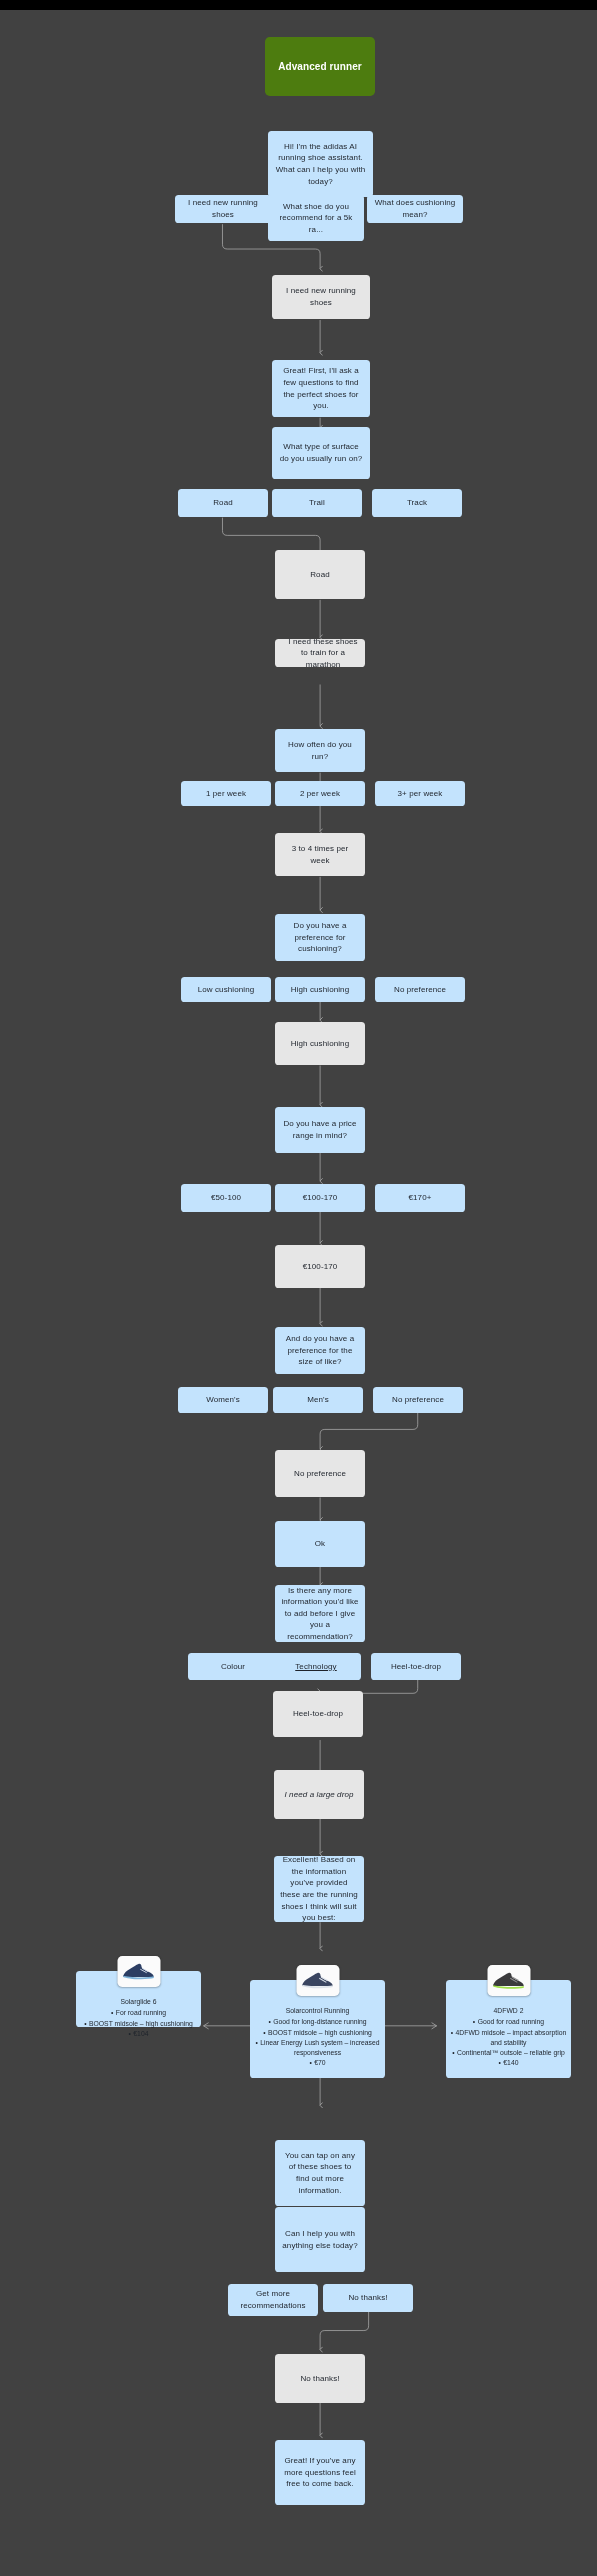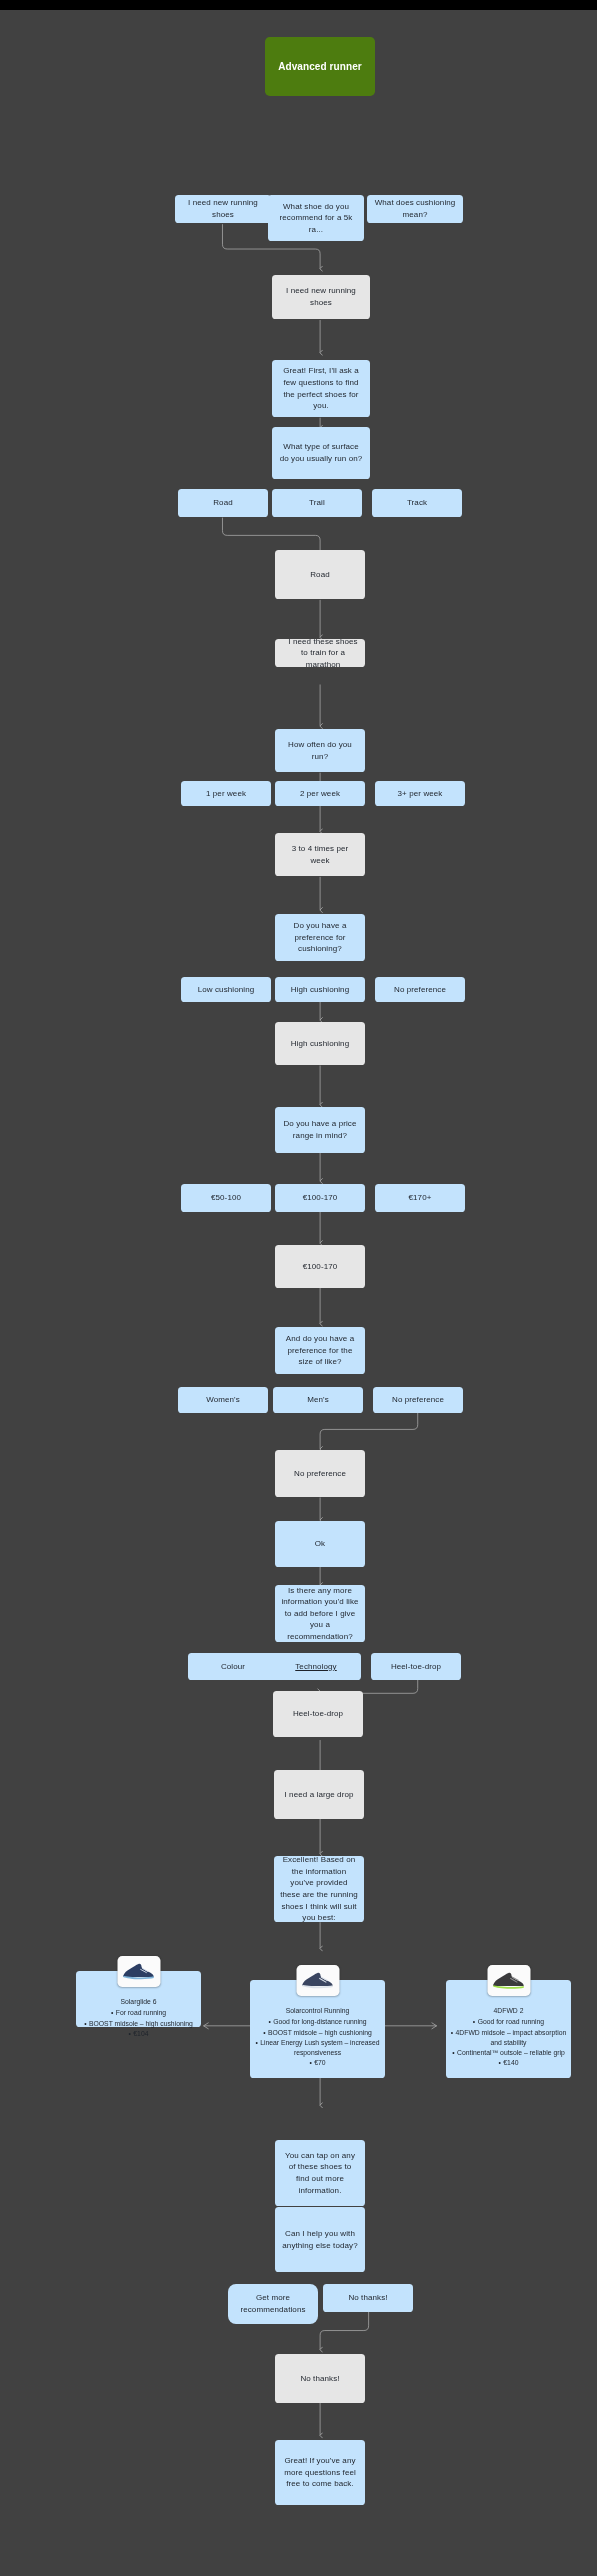--- a/index.html
+++ b/index.html
@@ -155,20 +155,23 @@
       <path d="M623,3905 L623,3930 Q623,3938 615,3938 L549,3938 Q541,3938 541,3946 L541,3970" marker-end="url(#ar)"></path>
 
       <path d="M541,4060 L541,4115" marker-end="url(#ar)"></path>
     </g>
   </svg>
 
   <div class="node title-node" style="left:265px; top:37px; width:110px; height:59px;">
     <span>Advanced runner</span>
   </div>
 
+  <div class="node bot" style="left:268px; top:131px; width:105px; height:66px;">
+    <span>Hi! I'm the adidas AI running shoe assistant. What can I help you with today?</span>
+  </div>
 
   <div class="node opt" style="left:175px; top:195px; width:96px; height:28px;">
     <span>I need new running shoes</span>
   </div>
   <div class="node opt" style="left:268px; top:195px; width:96px; height:46px;">
     <span>What shoe do you recommend for a 5k ra...</span>
   </div>
   <div class="node opt" style="left:367px; top:195px; width:96px; height:28px;">
     <span>What does cushioning mean?</span>
   </div>
@@ -290,21 +293,21 @@
     <span>Technology</span>
   </div>
   <div class="node opt" style="left:371px; top:1653px; width:90px; height:27px;">
     <span>Heel-toe-drop</span>
   </div>
 
   <div class="node user" style="left:273px; top:1691px; width:90px; height:46px;">
     <span>Heel-toe-drop</span>
   </div>
 
-  <div class="node user" style="left:274px; top:1770px; width:90px; height:49px;">
+  <div class="node user" style="left:274px; top:1770px; width:90px; height:49px;font-style:italic;">
     <span>I need a large drop</span>
   </div>
 
   <div class="node bot" style="left:274px; top:1856px; width:90px; height:66px;">
     <span>Excellent! Based on the information you've provided these are the running shoes I think will suit you best:</span>
   </div>
 
   <div class="prodcard" style="left:76px; top:1971px; width:125px; height:56px;">
     <span class="shoe-thumb">
       <svg width="36" height="20" viewBox="0 0 60 34">
@@ -359,21 +362,21 @@
   </div>
 
   <div class="node bot" style="left:275px; top:2108px; width:90px; height:66px;margin-top:32px;">
     <span>You can tap on any of these shoes to find out more information.</span>
   </div>
 
   <div class="node bot" style="left:275px; top:2207px; width:90px; height:65px;">
     <span>Can I help you with anything else today?</span>
   </div>
 
-  <div class="node opt" style="left:228px; top:2284px; width:90px; height:40px;border-radius:8px;">
+  <div class="node opt" style="left:228px; top:2284px; width:90px; height:32px;">
     <span>Get more recommendations</span>
   </div>
   <div class="node opt" style="left:323px; top:2284px; width:90px; height:28px;">
     <span>No thanks!</span>
   </div>
 
   <div class="node user" style="left:275px; top:2354px; width:90px; height:49px;">
     <span>No thanks!</span>
   </div>
 

